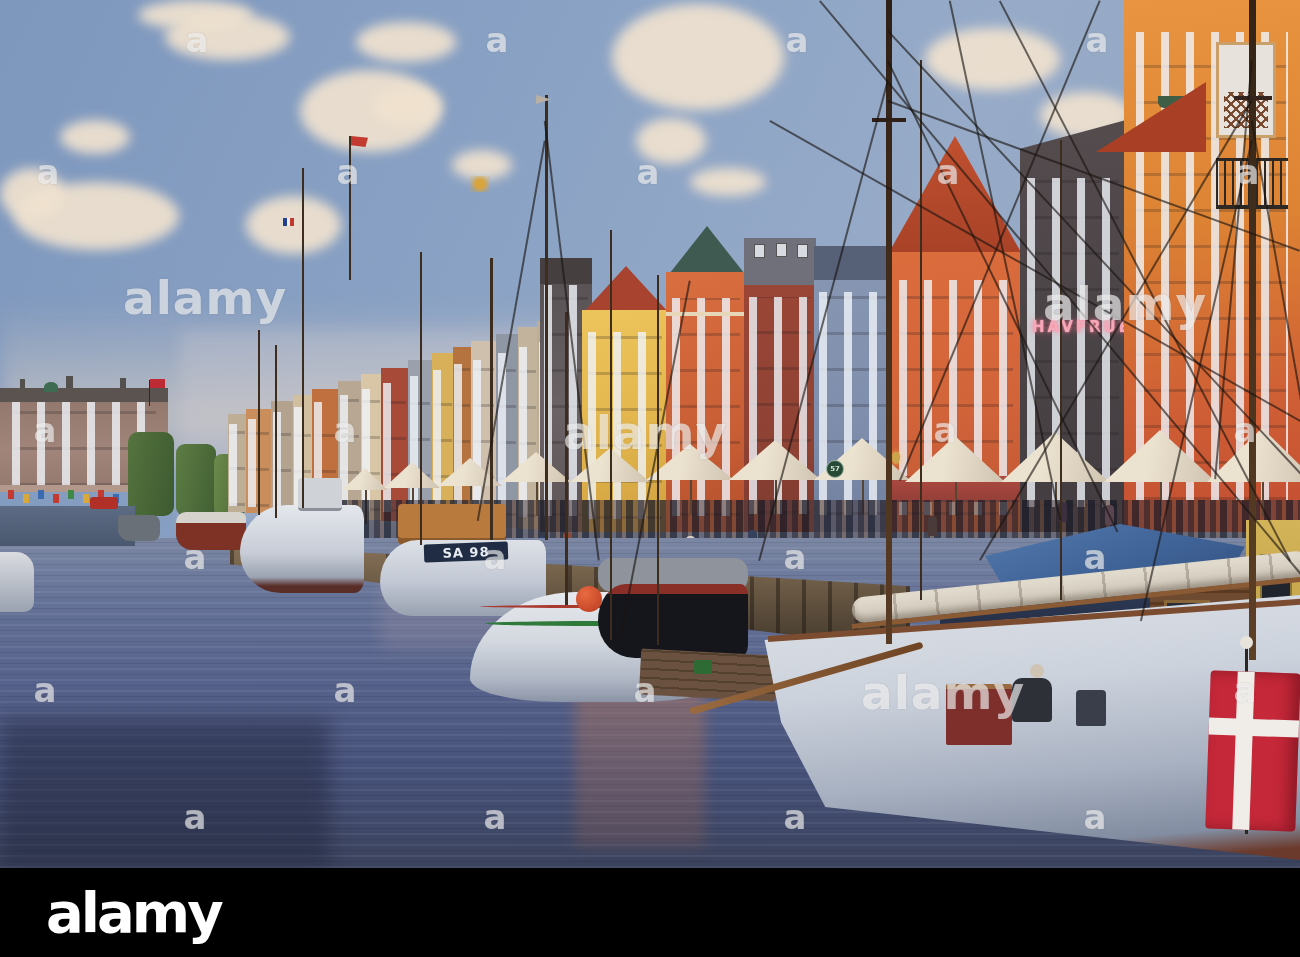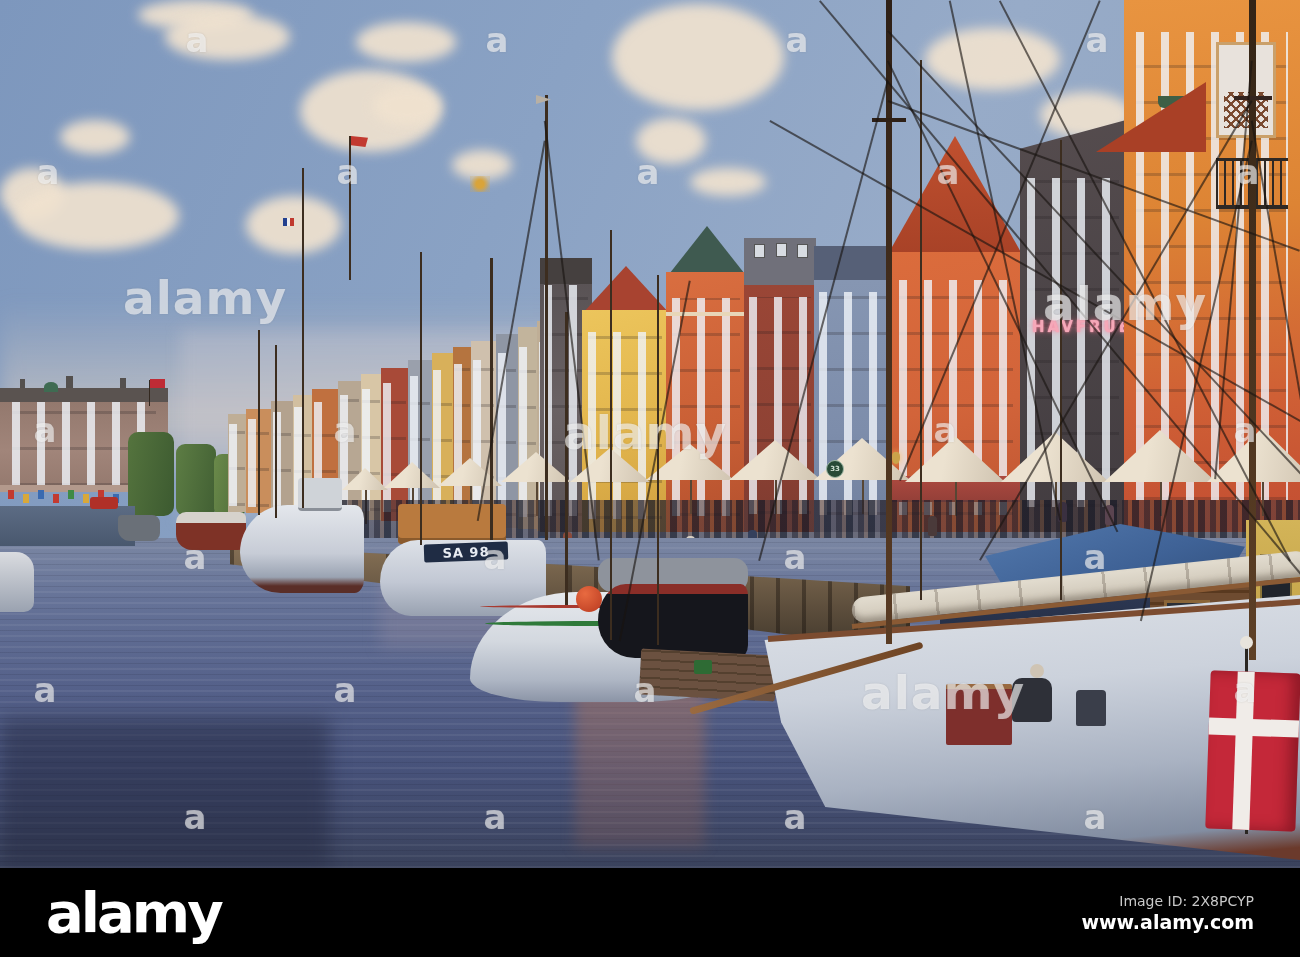--- a/index.html
+++ b/index.html
@@ -210,21 +210,21 @@
         <div class="person" style="left: 486px; top: 544px; width: 9px; height: 20px; background: rgb(192, 58, 50);"></div>
         <div class="person" style="left: 538px; top: 536px; width: 9px; height: 20px; background: rgb(46, 62, 90);"></div>
         <div class="person" style="left: 563px; top: 532px; width: 9px; height: 20px; background: rgb(138, 74, 58);"></div>
         <div class="person" style="left: 628px; top: 540px; width: 9px; height: 20px; background: rgb(58, 58, 74);"></div>
         <div class="person" style="left: 686px; top: 536px; width: 9px; height: 20px; background: rgb(216, 208, 196);"></div>
         <div class="person" style="left: 748px; top: 530px; width: 9px; height: 20px; background: rgb(53, 64, 92);"></div>
         <div class="person" style="left: 928px; top: 516px; width: 9px; height: 20px; background: rgb(74, 58, 58);"></div>
         <div class="person" style="left: 1058px; top: 502px; width: 9px; height: 20px; background: rgb(58, 48, 64);"></div>
         <div class="person" style="left: 1105px; top: 505px; width: 9px; height: 20px; background: rgb(90, 68, 80);"></div>
       </div>
-    <div class="badge33" style="left:826px;top:460px;">33</div>
+    <div class="badge33" style="left:826px;top:460px;">57</div>
     <div class="abs" style="left:892px;top:452px;width:8px;height:12px;background:#caa34a;border-radius:40% 40% 50% 50%;box-shadow:0 0 6px rgba(255,190,90,.8);"></div>
 
     <div class="abs" style="left:0;top:538px;width:1300px;height:330px;background:linear-gradient(180deg,#7b87a3 0%,#667398 18%,#55618a 45%,#47527a 70%,#3a425c 100%);">
       <div class="abs" style="left:0;top:0;width:100%;height:100%;background:repeating-linear-gradient(0deg,rgba(255,255,255,.06) 0 2px,rgba(0,0,0,0) 2px 6px,rgba(10,10,25,.10) 6px 7px,rgba(0,0,0,0) 7px 11px);"></div>
       <div class="abs" style="left:575px;top:80px;width:130px;height:230px;background:linear-gradient(180deg,rgba(186,122,90,.55),rgba(150,96,80,.25));filter:blur(7px);"></div>
       <div class="abs" style="left:380px;top:20px;width:160px;height:90px;background:rgba(150,140,160,.35);filter:blur(8px);"></div>
       <div class="abs" style="left:0;top:180px;width:330px;height:150px;background:rgba(30,36,58,.45);filter:blur(10px);"></div>
     </div>
 
     <div class="abs" style="left:0;top:506px;width:135px;height:40px;background:linear-gradient(180deg,#5c6c84,#49586e);"></div>
@@ -370,18 +370,14 @@
         <div class="wm wm-small" style="left: 1245px; top: 690px;">a</div>
         <div class="wm wm-small" style="left: 195px; top: 817px;">a</div>
         <div class="wm wm-small" style="left: 495px; top: 817px;">a</div>
         <div class="wm wm-small" style="left: 795px; top: 817px;">a</div>
         <div class="wm wm-small" style="left: 1095px; top: 817px;">a</div>
       </div>
   </div>
 
   <div id="footer">
     <div class="logo">alamy</div>
-    <div class="meta">
-      <div class="id">Image ID: 2X8PCYP</div>
-      <div class="url">www.alamy.com</div>
-    </div>
   </div>
 </div>
 
 </body></html>

